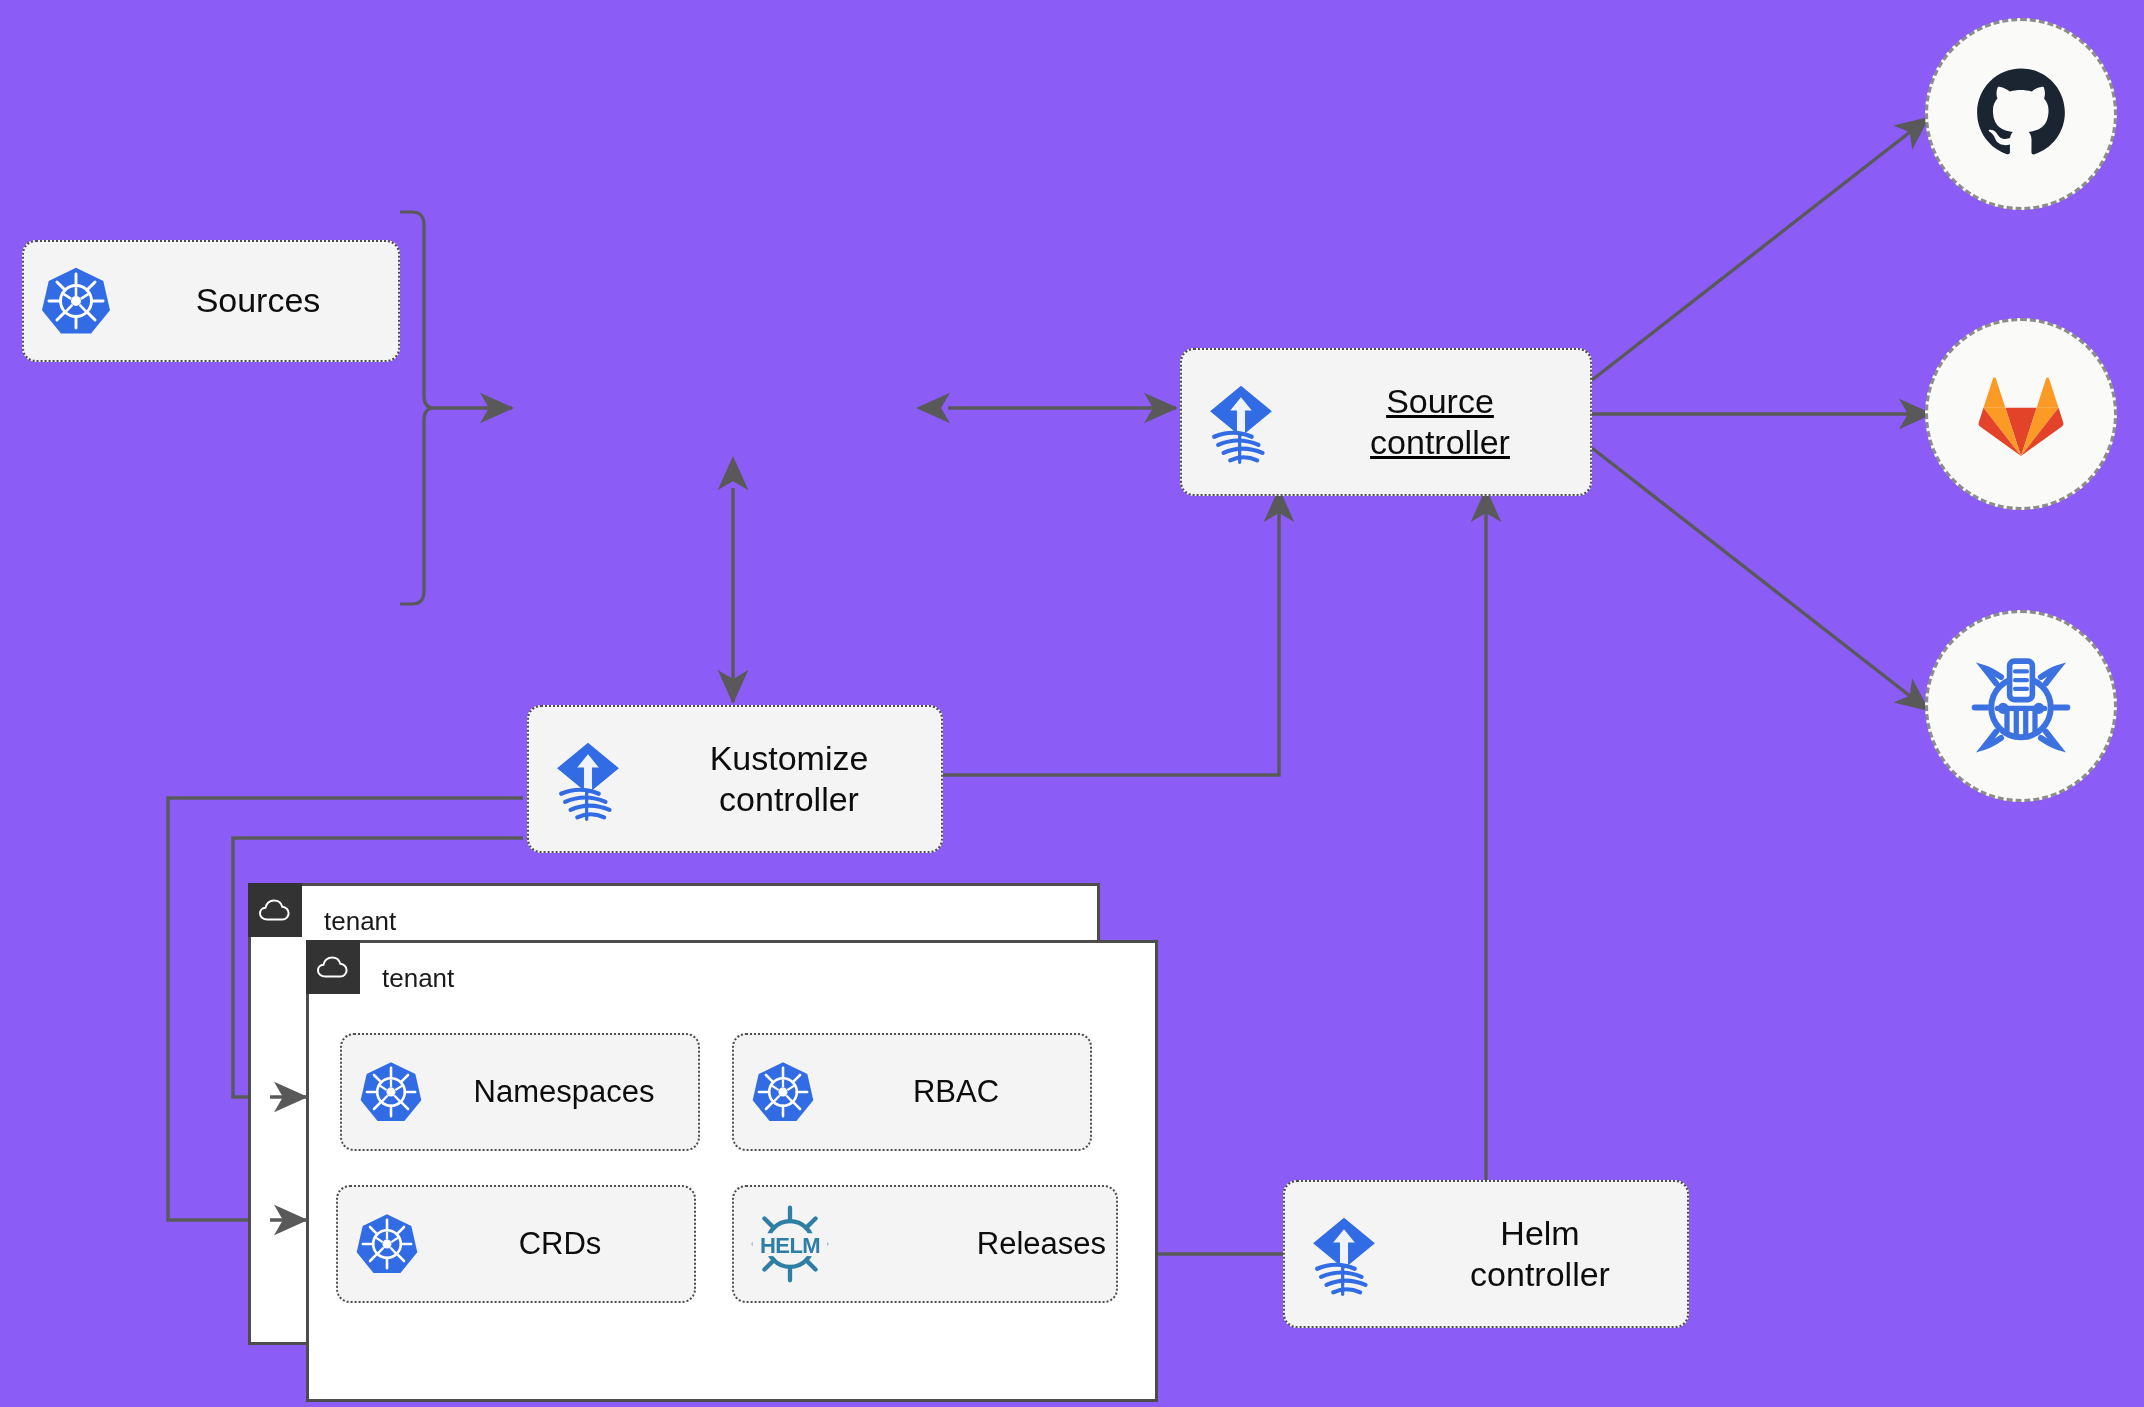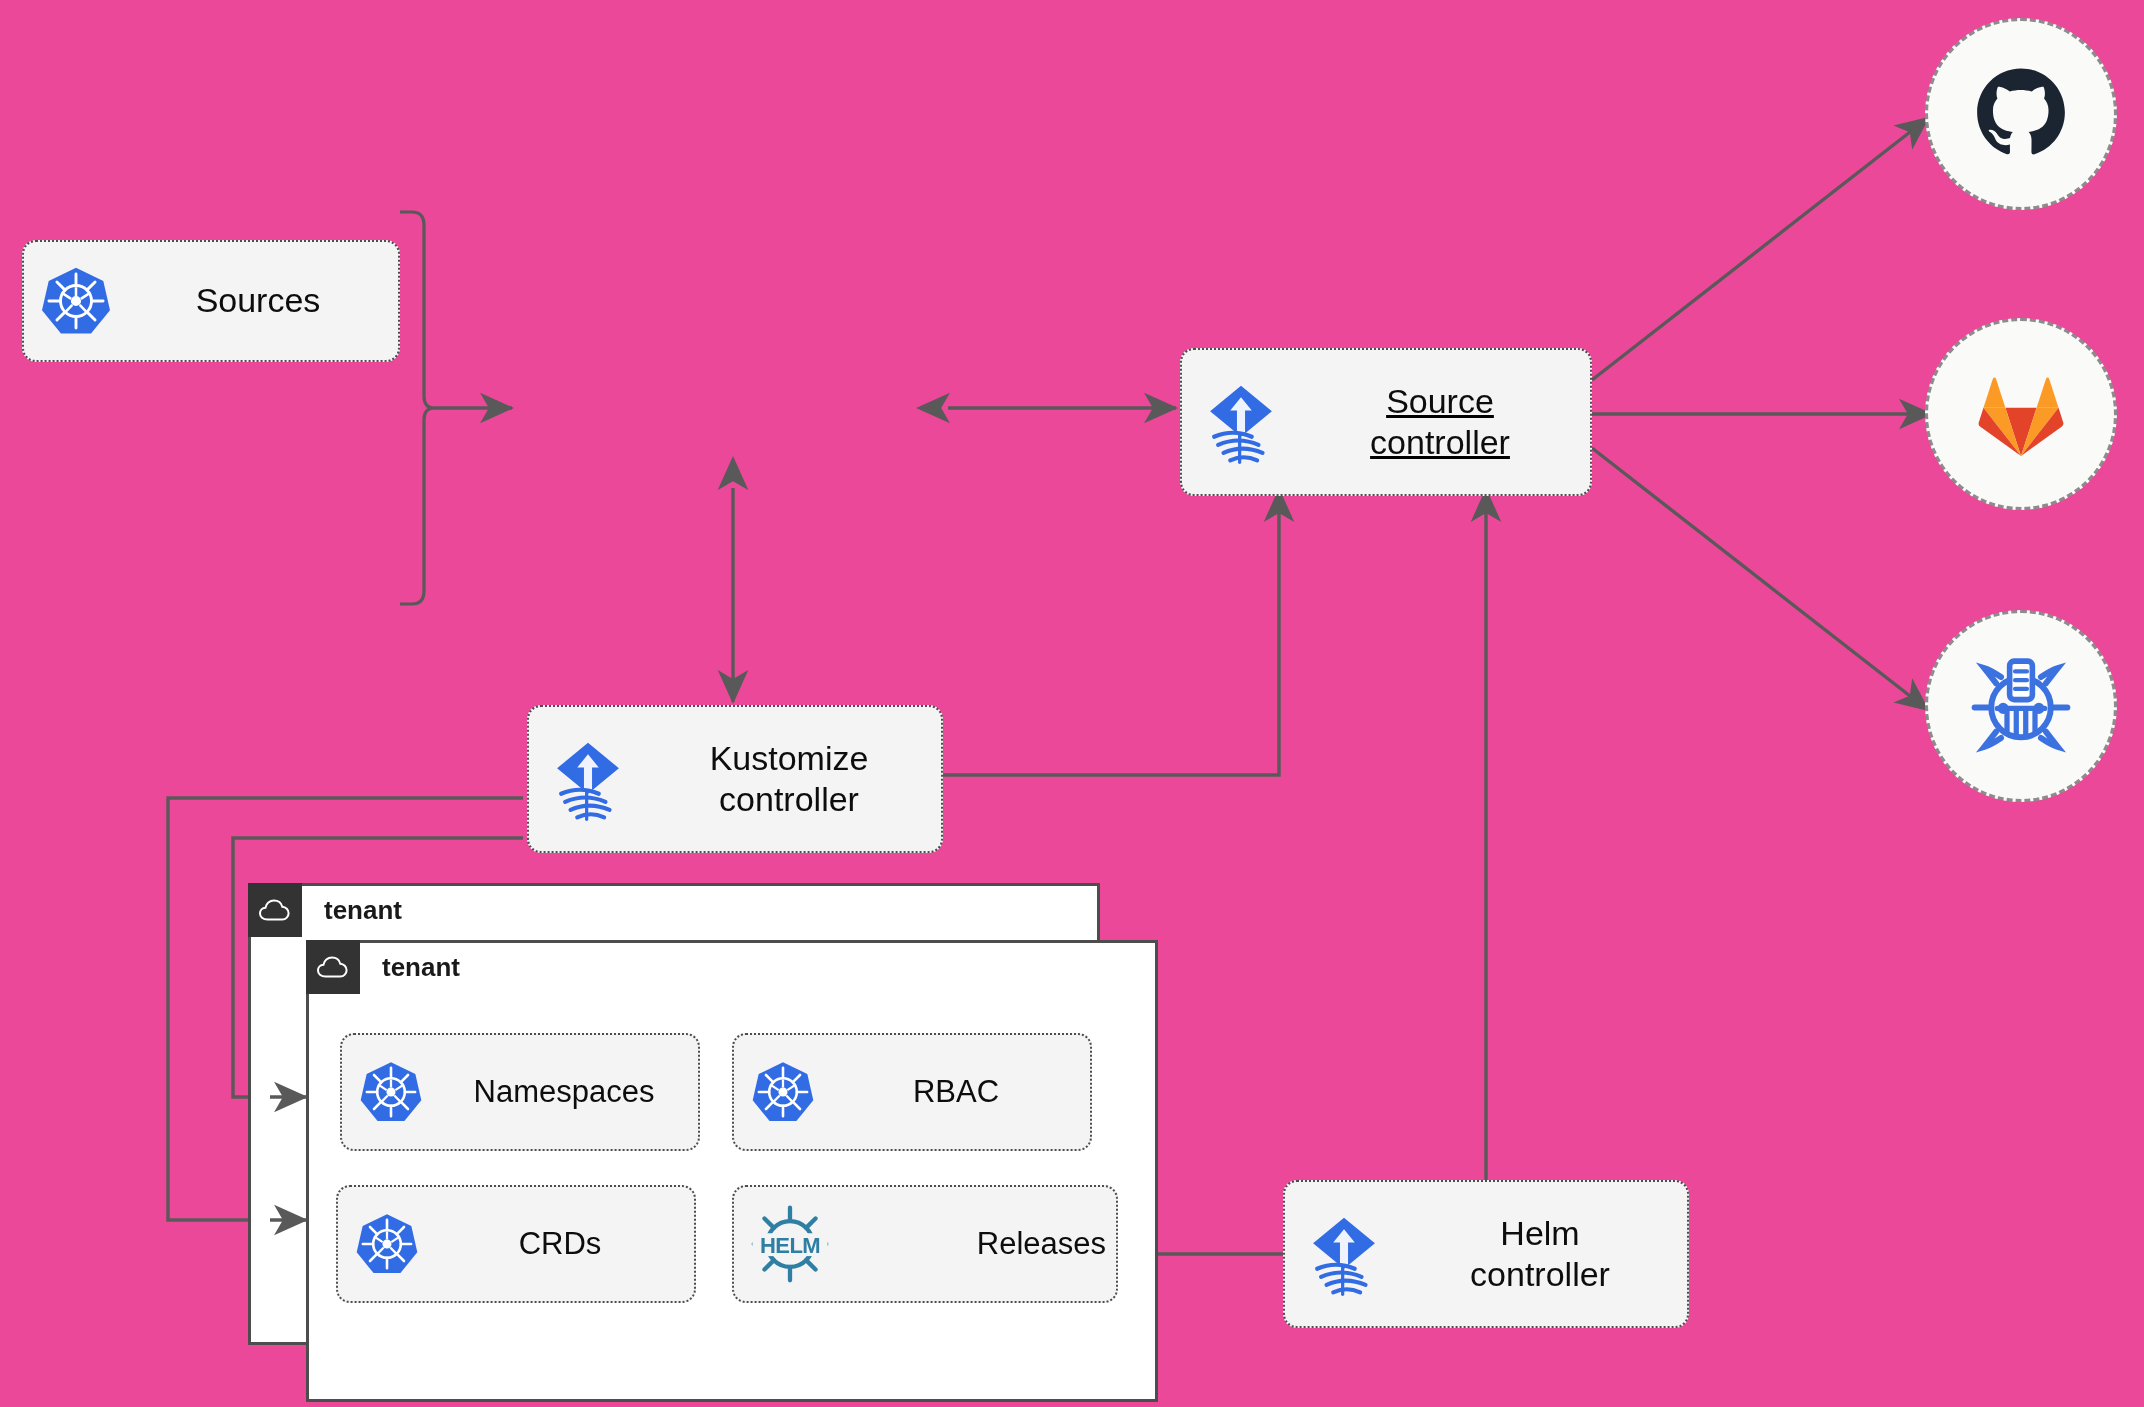--- a/index.html
+++ b/index.html
@@ -9,21 +9,21 @@
     background: #ffffff;
   }
   body {
     font-family: "Liberation Sans", sans-serif;
     -webkit-font-smoothing: antialiased;
   }
   #canvas {
     position: relative;
     width: 2144px;
     height: 1407px;
-    background: #ec4899;
+    background: #8b5cf6;
     overflow: hidden;
   }
 
   
   .node {
     position: absolute;
     box-sizing: border-box;
     background: #f4f4f4;
     border: 2px dotted #4d4d4d;
     border-radius: 14px;
@@ -53,24 +53,23 @@
     box-sizing: border-box;
     background: #ffffff;
     border: 3px solid #4d4d4d;
     z-index: 3;
   }
   .tenant-hdr {
     position: absolute;
     top: 0;
     left: 0;
     display: flex;
-    align-items: center;
+    align-items: flex-end;
     height: 54px;
     z-index: 4;
-    font-weight: bold;
   }
   .tenant-badge {
     width: 54px;
     height: 54px;
     background: #333333;
     display: flex;
     align-items: center;
     justify-content: center;
     flex: 0 0 auto;
   }

